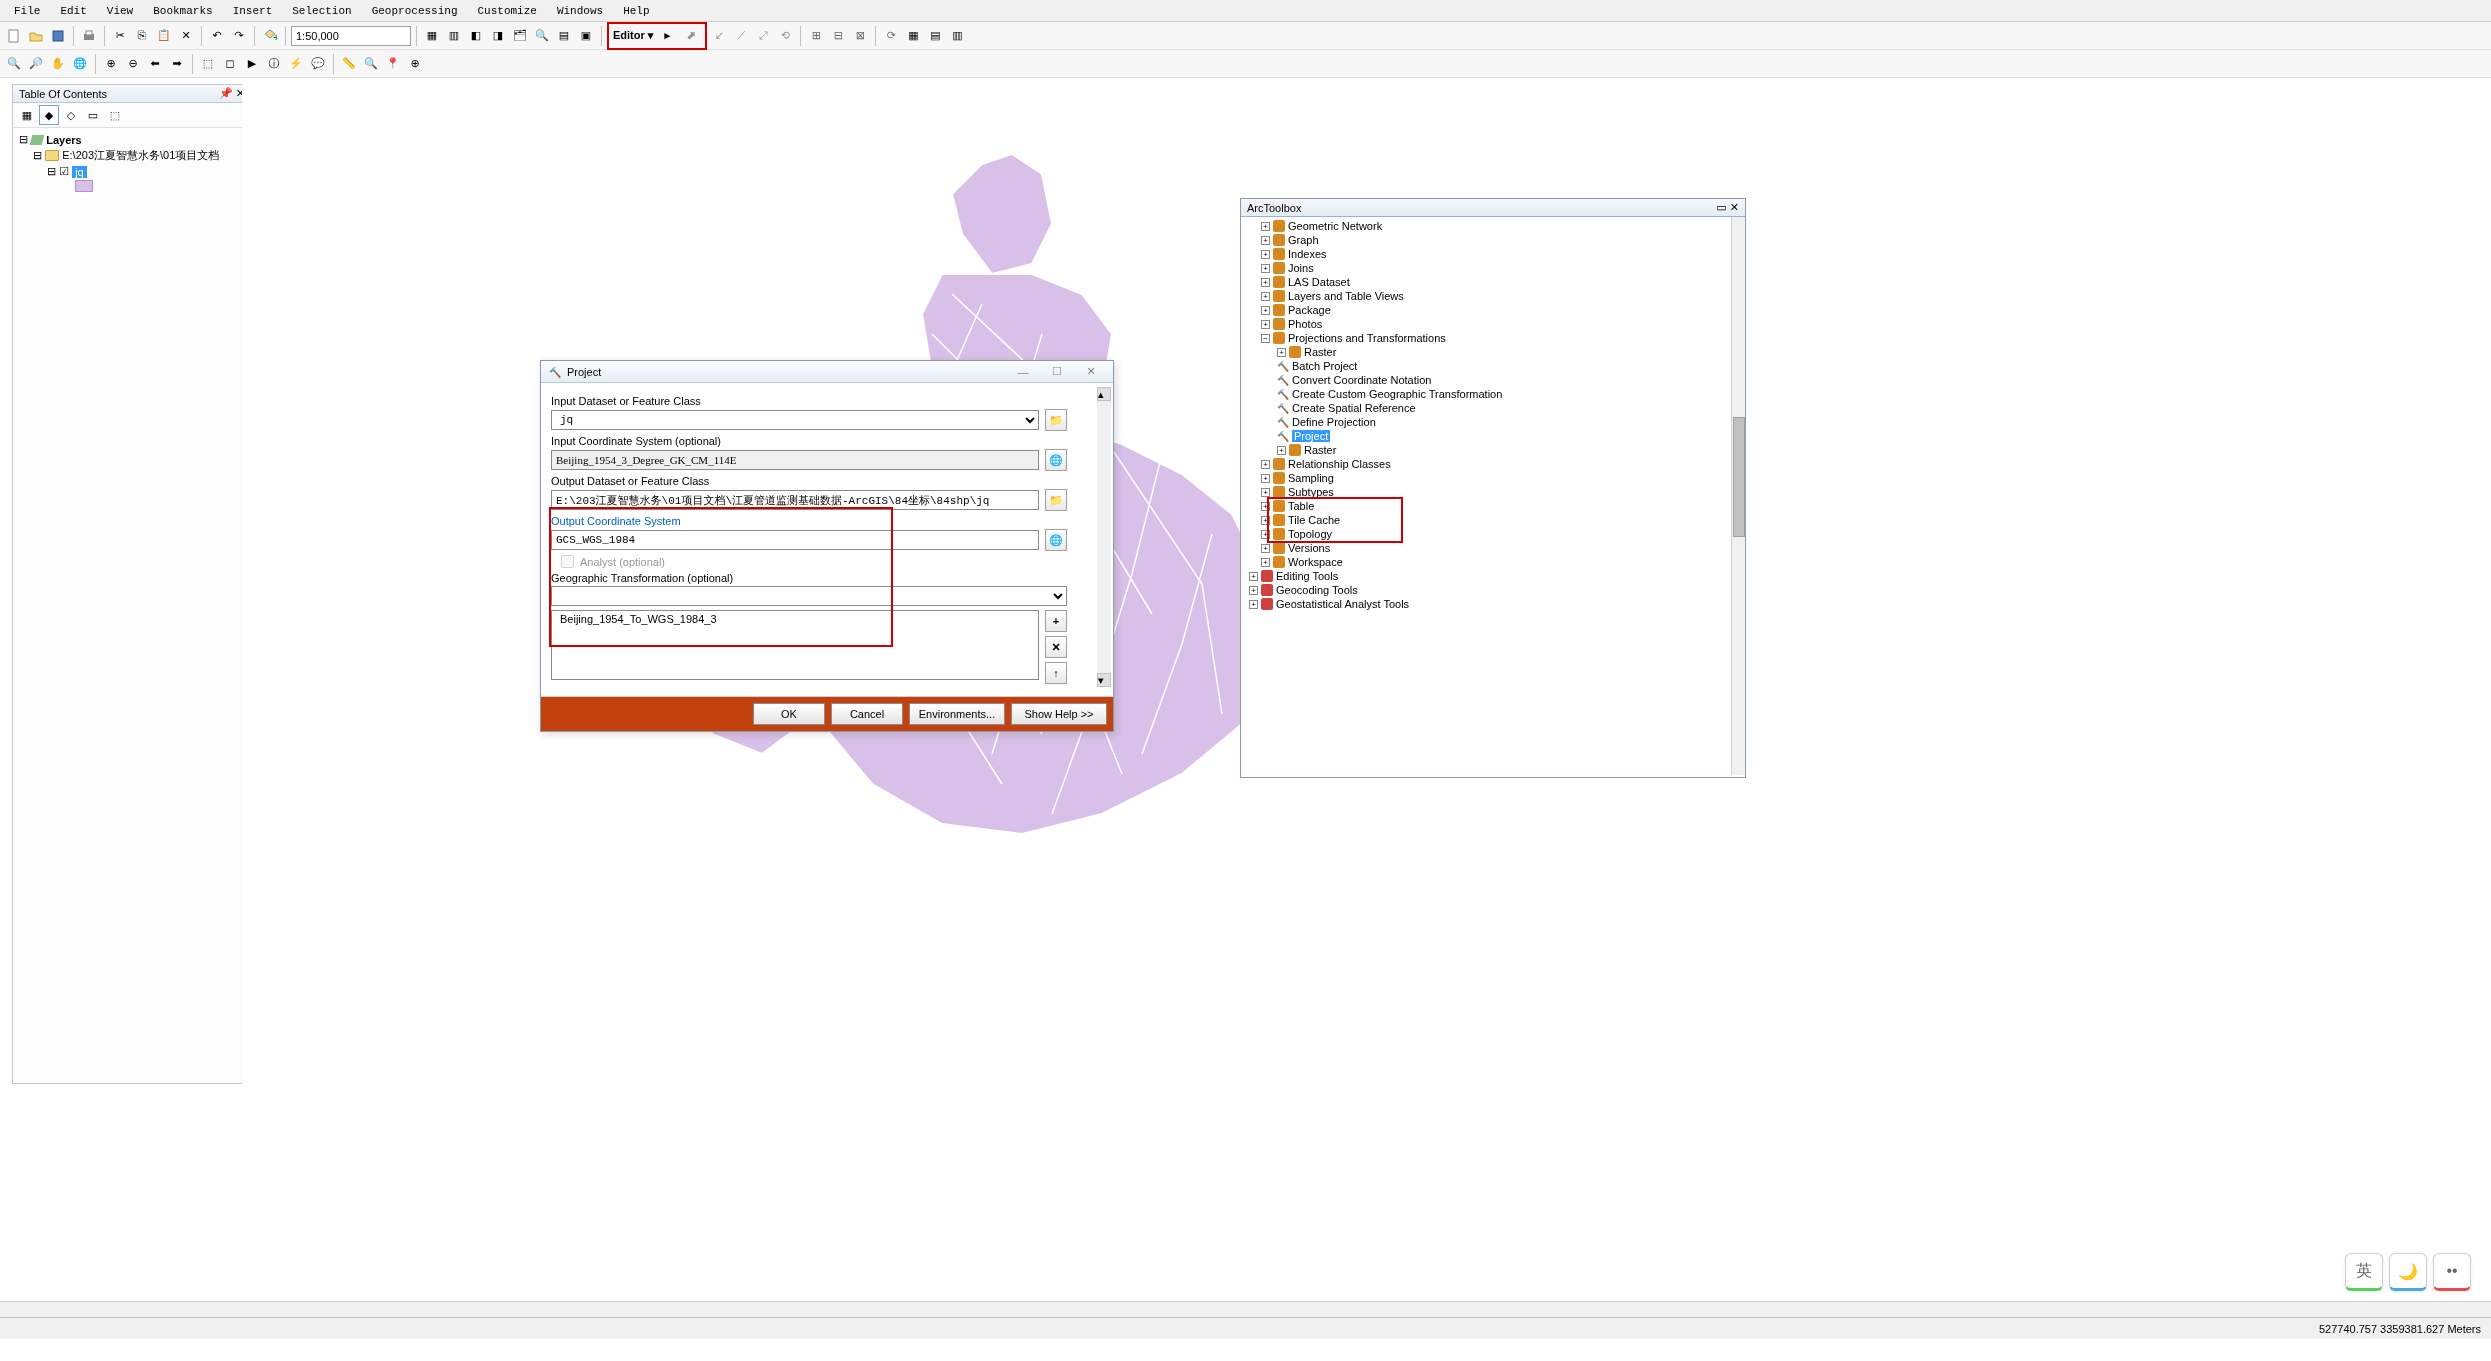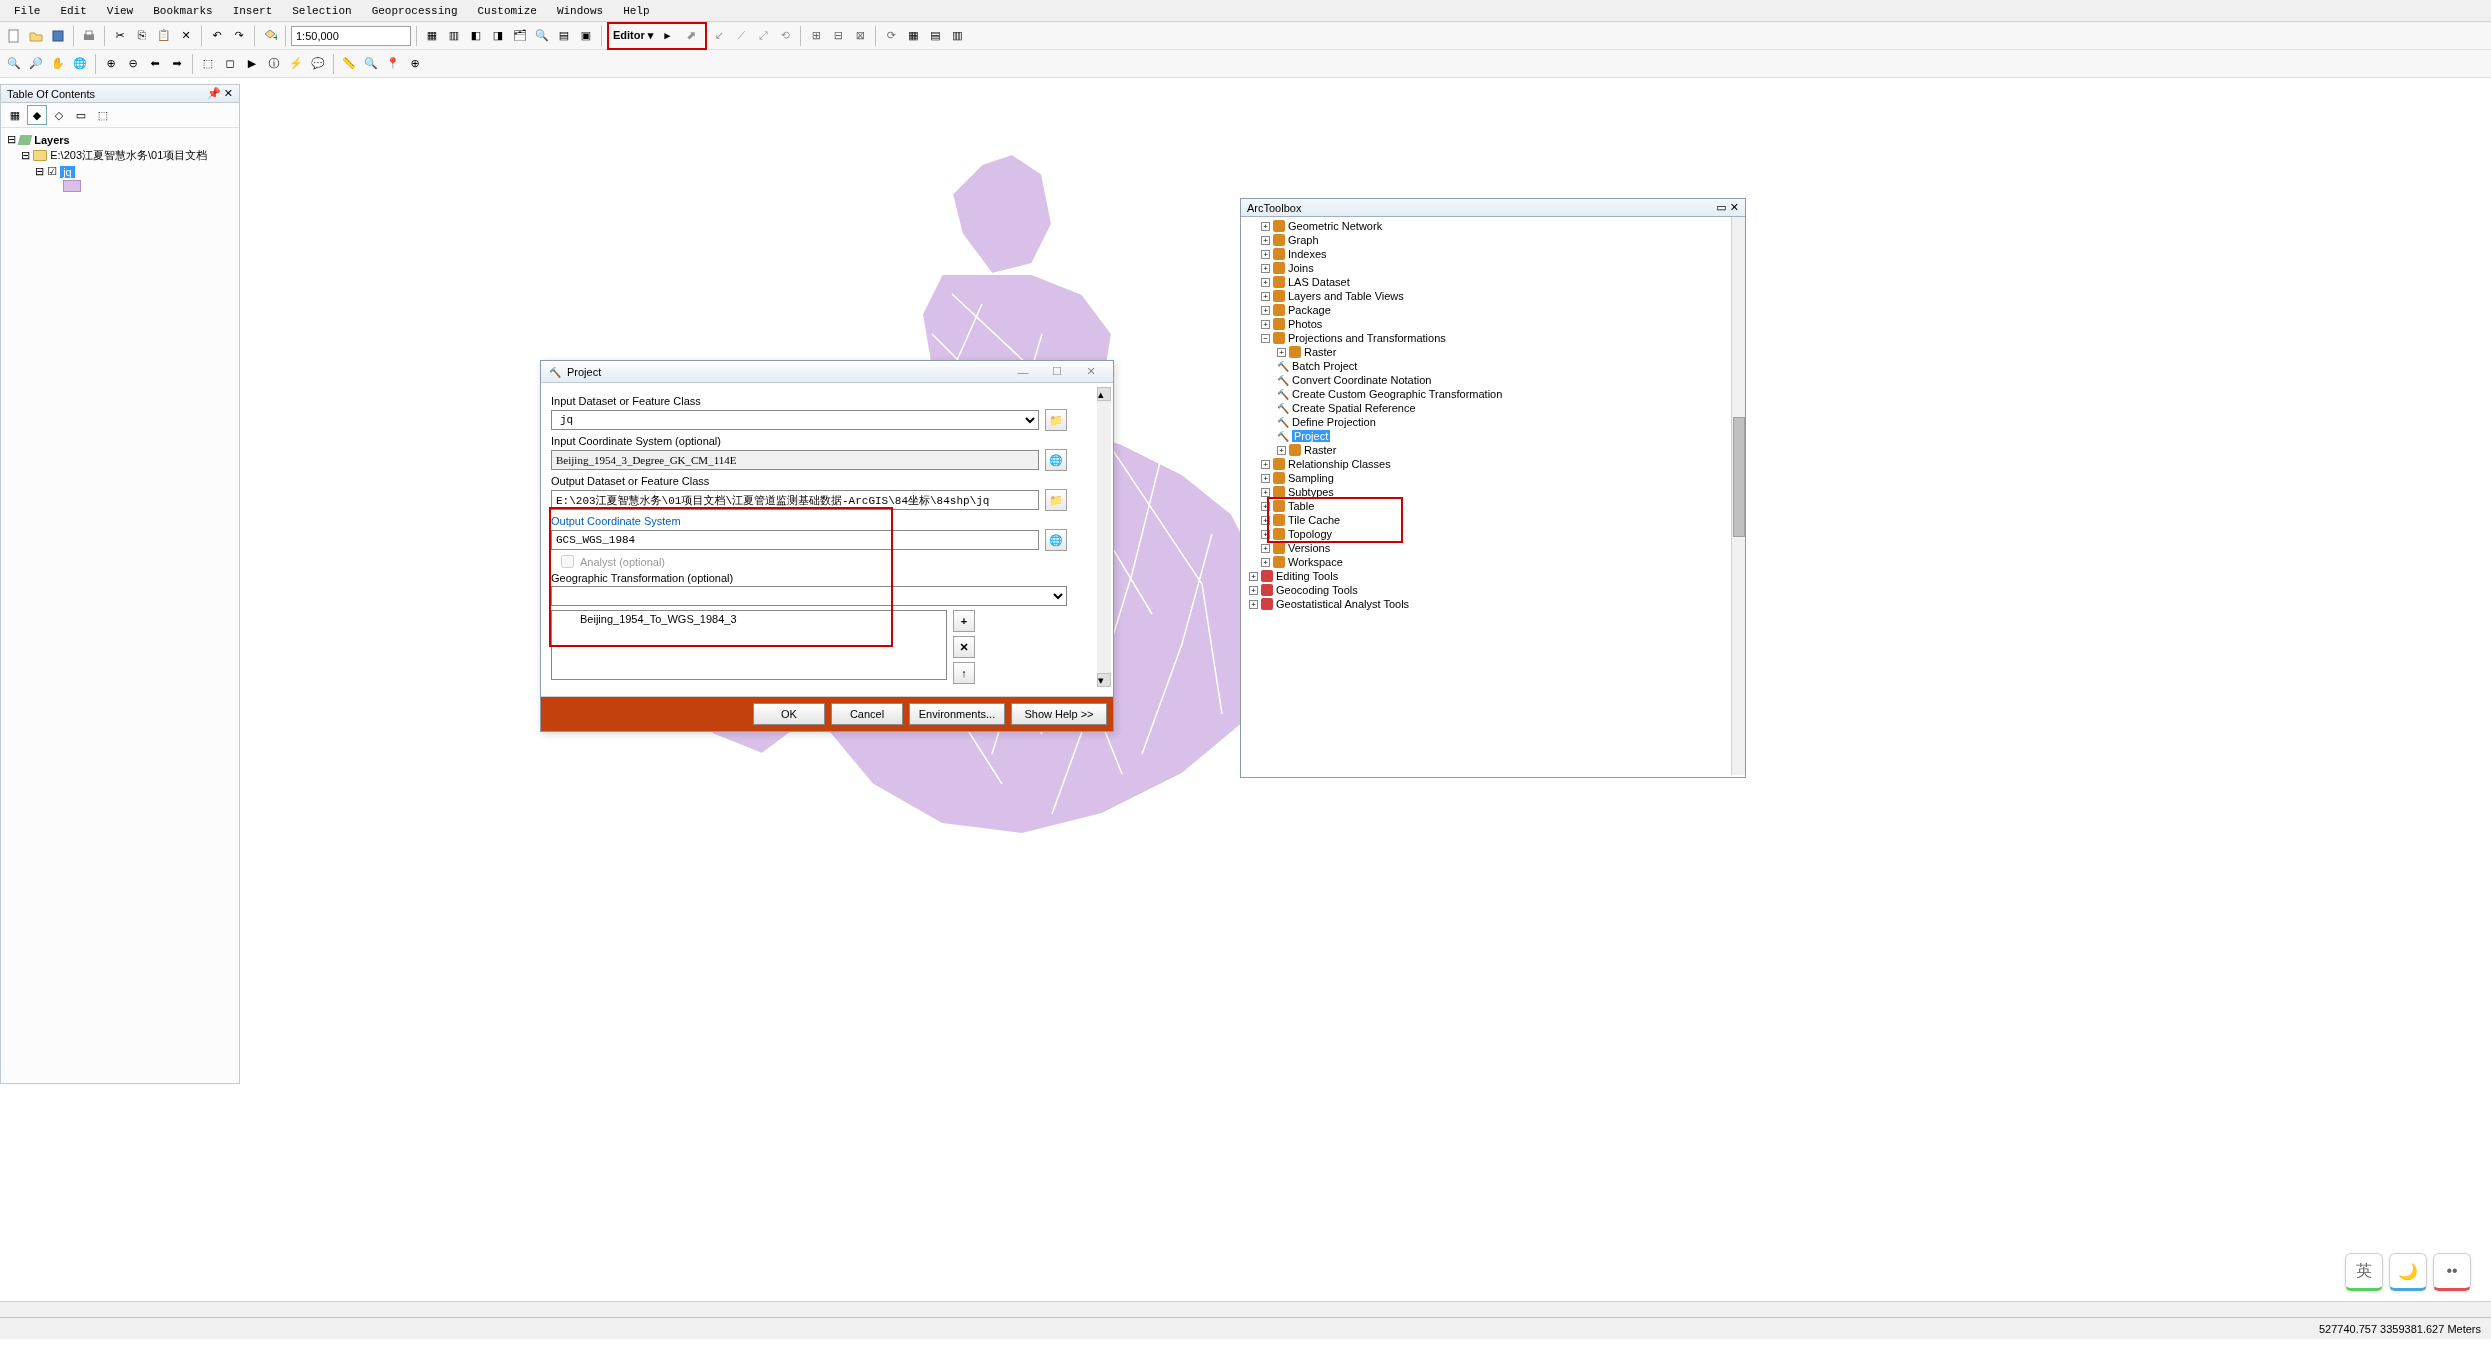--- a/index.html
+++ b/index.html
@@ -11,21 +11,21 @@
 
 
 .toolrow { display: flex; align-items: center; height: 28px; background: #f7f7f7; border-bottom: 1px solid #e0e0e0; padding: 0 4px; gap: 2px; }
 .tbtn { width: 20px; height: 20px; display: inline-flex; align-items: center; justify-content: center; border: 1px solid transparent; background: #fff0; }
 .tbtn svg { width: 14px; height: 14px; }
 .divider { width: 1px; height: 20px; background: #c0c0c0; margin: 0 3px; }
 .scale-box { width: 120px; height: 20px; border: 1px solid #a0a0a0; background: #fff; padding: 0 4px; font-size: 11px; }
 .editor-hl { border: 2px solid #cc0000; padding: 2px 4px; display: flex; align-items: center; gap: 4px; font-weight: bold; }
 
 
-.toc { position: absolute; left: 0; top: 84px; width: 240px; height: 1000px; background: #fcfcfc; border: 1px solid #c0c8d0; }
+.toc { position: absolute; left: 12px; top: 84px; width: 240px; height: 1000px; background: #fcfcfc; border: 1px solid #c0c8d0; }
 .toc-title { background: linear-gradient(#f5f8fb,#e4ecf5); border-bottom: 1px solid #c0c8d0; padding: 2px 6px; font-size: 11px; display: flex; justify-content: space-between; align-items: center; }
 .toc-icons { display: flex; gap: 2px; padding: 2px 4px; border-bottom: 1px solid #e0e0e0; }
 .toc-tree { padding: 4px 6px; }
 .toc-node { display: flex; align-items: center; gap: 3px; padding: 1px 0; }
 .toc-indent1 { padding-left: 14px; }
 .toc-indent2 { padding-left: 28px; }
 .toc-indent3 { padding-left: 56px; }
 .sel { background: #3399ff; color: #fff; padding: 0 3px; }
 
 
@@ -49,21 +49,21 @@
 .dlg-title { background: linear-gradient(#fdfdfe,#e4ecf5); border-bottom: 1px solid #c0c8d0; padding: 4px 8px; display: flex; align-items: center; gap: 6px; font-size: 12px; }
 .dlg-title .spacer { flex: 1; }
 .dlg-ctrl { width: 28px; text-align: center; color: #888; }
 .dlg-body { padding: 8px 20px 8px 10px; position: relative; font-family: "Courier New", monospace; font-size: 11px; }
 .dlg-label { font-size: 11px; margin: 4px 0 2px 0; }
 .dlg-input { width: 488px; height: 20px; border: 1px solid #888; background: #fff; padding: 0 4px; font-family: "Courier New", monospace; font-size: 11px; }
 .dlg-input.ro { background: #f0f0f0; font-family: Liberation Serif, serif; }
 .dlg-browse { width: 22px; height: 22px; border: 1px solid #a0a0a0; background: linear-gradient(#fff,#e8e8e8); display: inline-flex; align-items: center; justify-content: center; }
 .dlg-row { display: flex; align-items: center; gap: 6px; margin-bottom: 4px; }
 .dlg-hl { position: absolute; border: 2px solid #cc0000; left: 8px; top: 124px; width: 344px; height: 140px; pointer-events: none; }
-.dlg-list { width: 396px; height: 70px; border: 1px solid #888; background: #fff; padding: 2px 20px; }
+.dlg-list { width: 488px; height: 70px; border: 1px solid #888; background: #fff; padding: 2px 0; }
 .dlg-sidebtn { width: 22px; height: 22px; border: 1px solid #a0a0a0; background: linear-gradient(#fff,#e8e8e8); display: flex; align-items: center; justify-content: center; font-weight: bold; }
 .dlg-footer { border-top: 1px solid #d0d0d0; padding: 6px; display: flex; justify-content: flex-end; gap: 6px; background: #c2410c; }
 .dlg-btn { min-width: 72px; height: 22px; border: 1px solid #8a8a8a; background: linear-gradient(#fff,#e4e4e4); cursor: default; font-size: 11px; }
 .dlg-scroll { position: absolute; right: 2px; top: 4px; width: 14px; height: 300px; background: #f0f0f0; }
 .dlg-scroll-up { height: 14px; background: #e0e0e0; border: 1px solid #c0c0c0; }
 .dlg-scroll-dn { position: absolute; bottom: 0; height: 14px; width: 14px; background: #e0e0e0; border: 1px solid #c0c0c0; }
 
 
 .status { position: absolute; left: 0; right: 0; bottom: 22px; height: 22px; background: #f0f0f0; border-top: 1px solid #c0c0c0; display: flex; align-items: center; }
 .status .coords { margin-left: auto; padding-right: 10px; font-size: 11px; }

